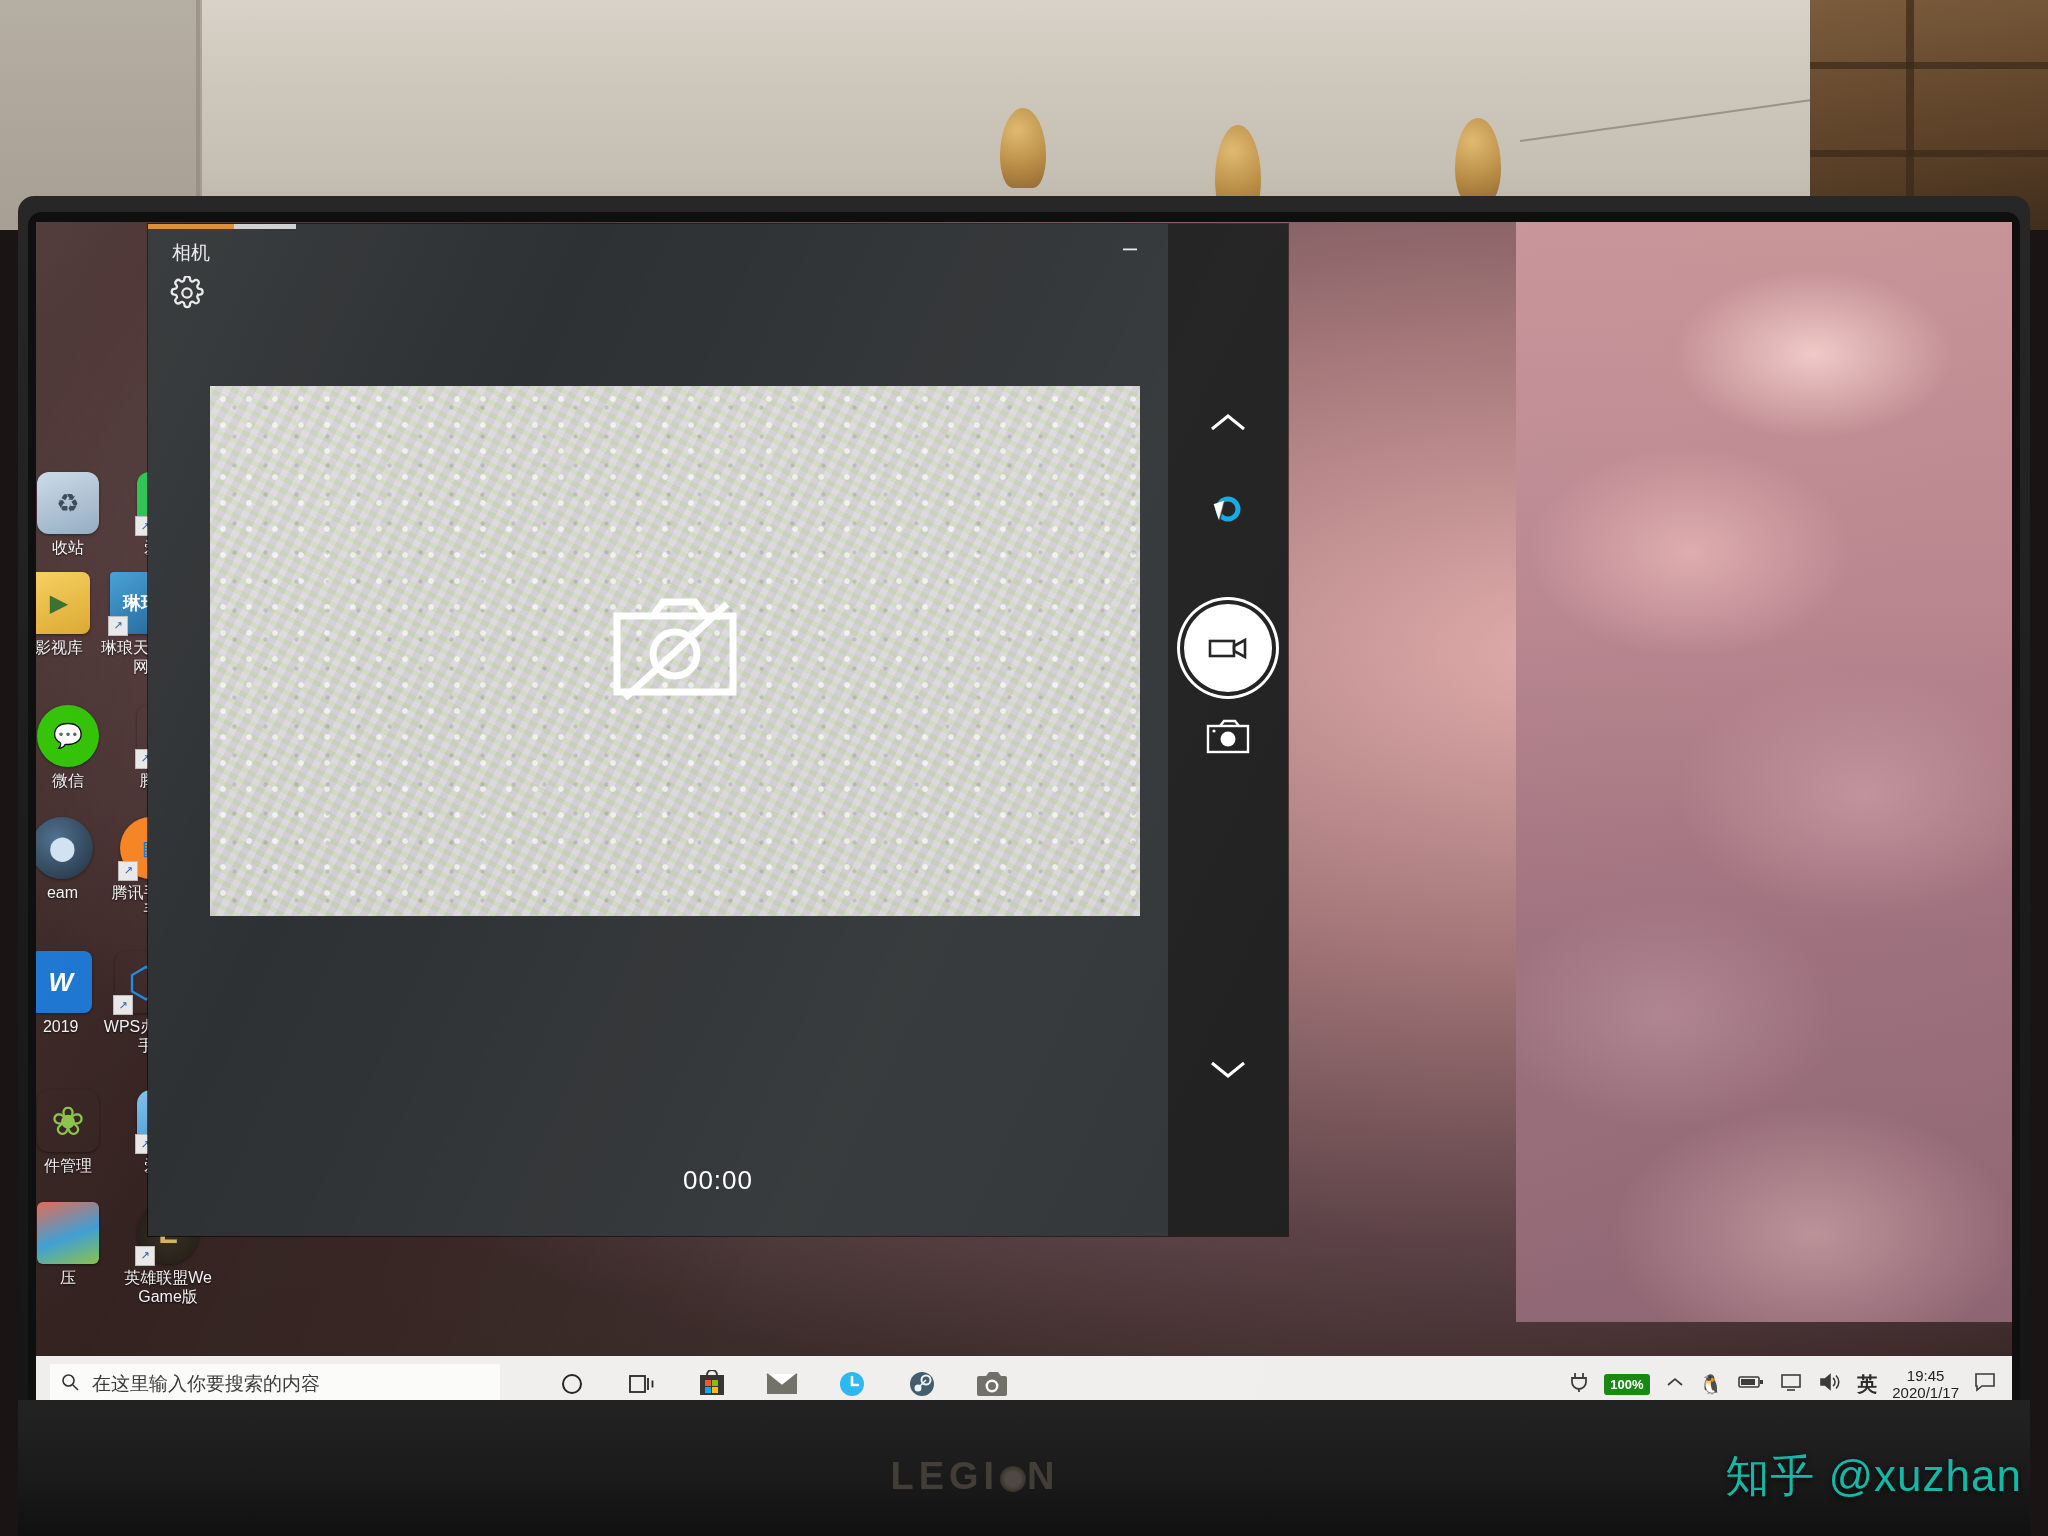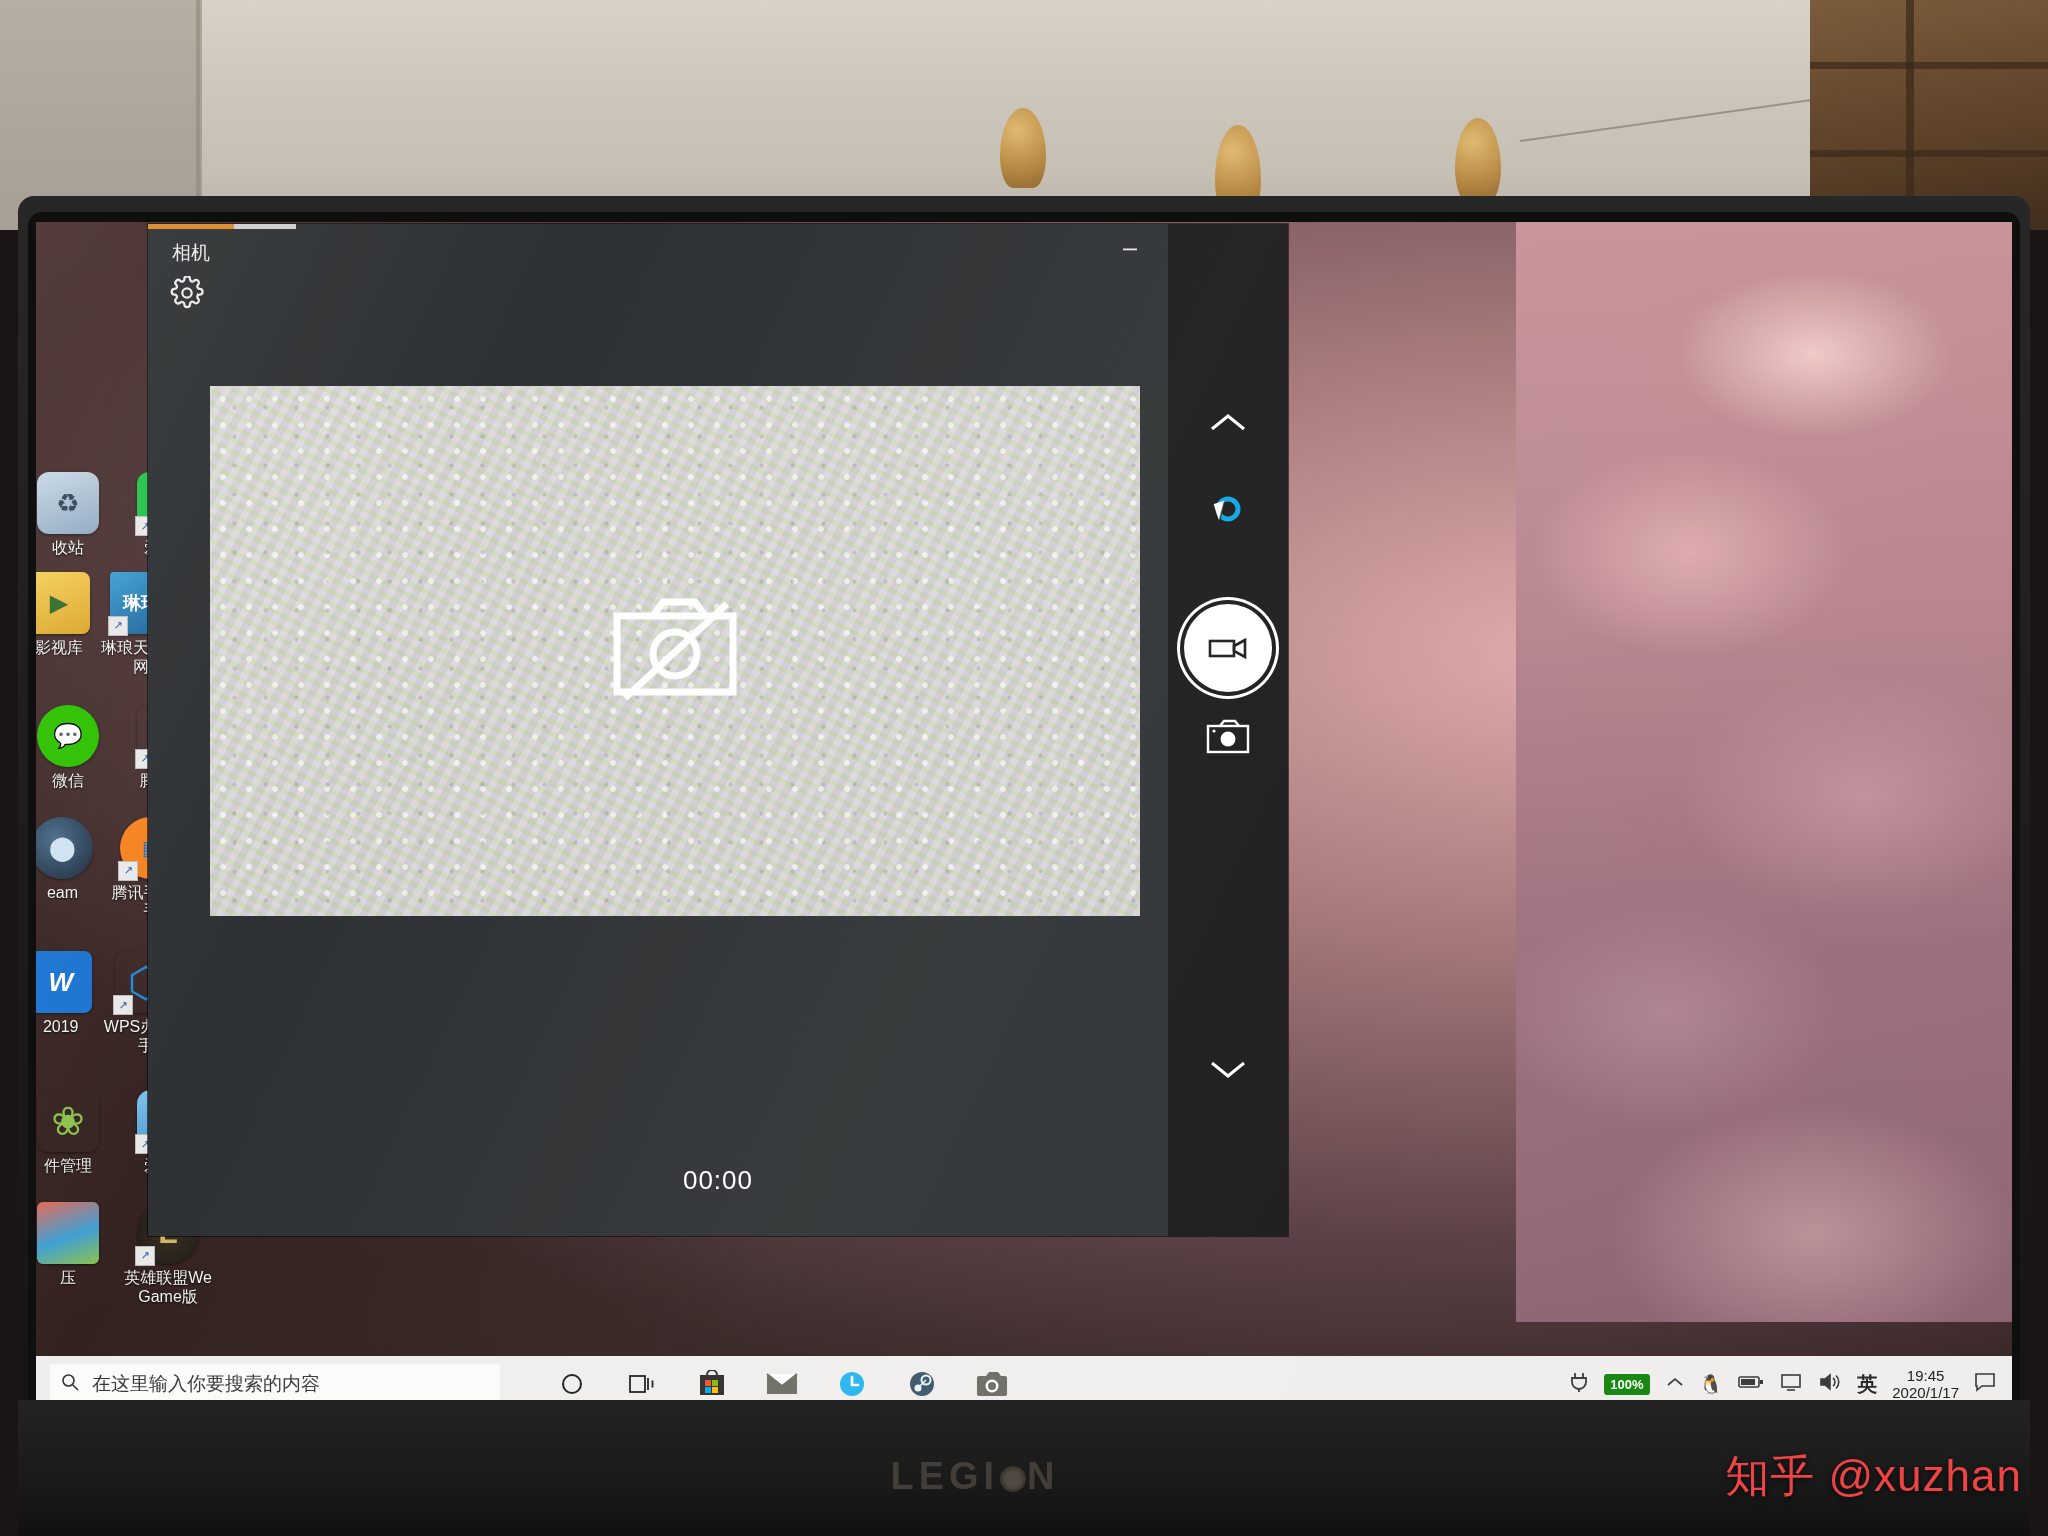--- a/index.html
+++ b/index.html
@@ -129,21 +129,21 @@
   .tb-search .ph{color:#3a3a3a;font-size:19px;}
   .tb-icons{display:flex;align-items:center;gap:34px;margin-left:54px;}
   .tb-ico{width:36px;height:36px;display:flex;align-items:center;justify-content:center;position:relative;}
   .tb-ico.active::after{content:"";position:absolute;bottom:-10px;left:-3px;width:42px;height:4px;background:#3a8ddb;}
   .tray{margin-left:auto;display:flex;align-items:center;gap:15px;padding-right:16px;color:#2a2a2a;}
   .tray .clock{font-size:15px;line-height:1.15;text-align:center;color:#222;}
   .batt{display:flex;align-items:center;gap:3px;}
   .batt-pill{background:#15870f;color:#fff;font-size:13px;font-weight:bold;padding:1px 4px;border:2px solid #15870f;border-radius:3px;}
 
   
-  .watermark{position:absolute;right:26px;bottom:30px;color:#ef4444;font-size:44px;letter-spacing:1px;
+  .watermark{position:absolute;right:26px;bottom:30px;color:#14b8a6;font-size:44px;letter-spacing:1px;
              text-shadow:0 2px 6px rgba(0,0,0,.75);z-index:50;}
 </style>
 </head>
 <body>
 
 <div id="scene">
 
   <div class="room">
     <div class="room-wall-left"></div>
     <div class="room-wall-seam"></div>

